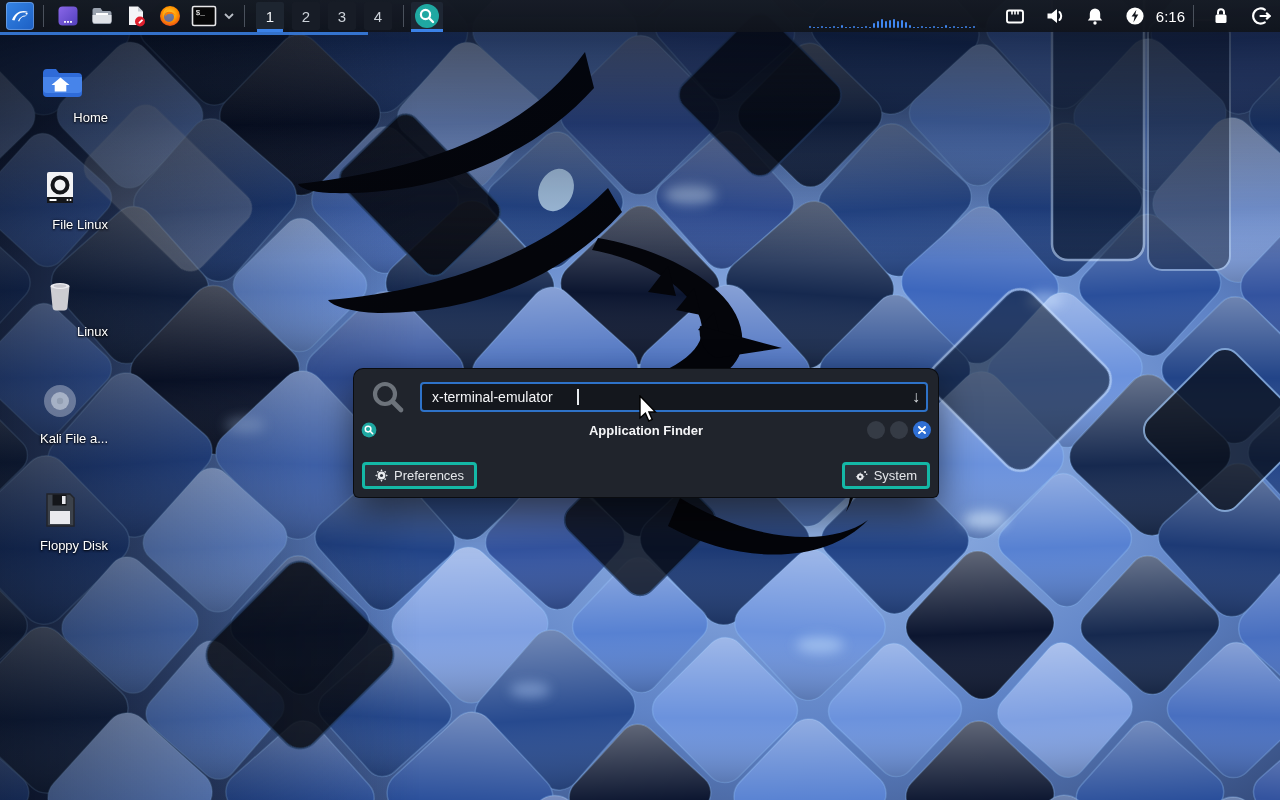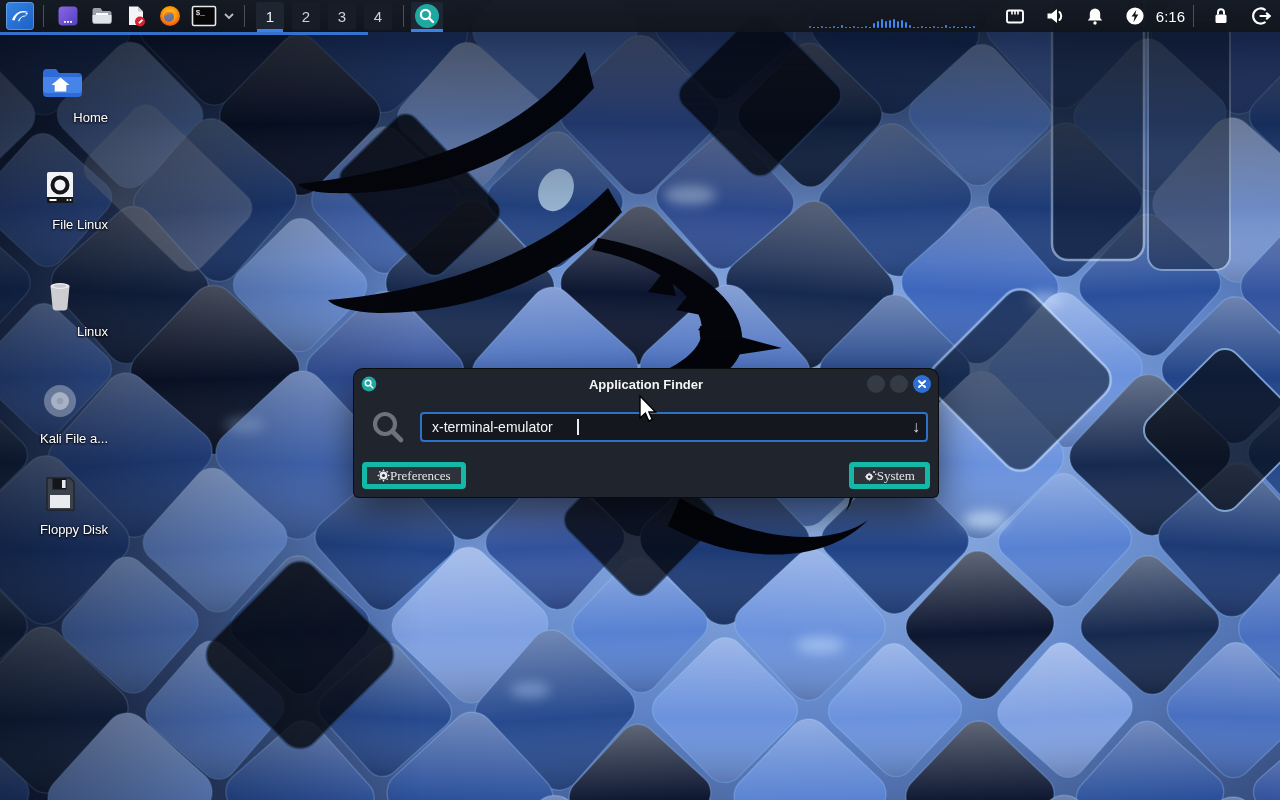--- a/index.html
+++ b/index.html
@@ -46,23 +46,23 @@
   .wbtn { width:18px; height:18px; border-radius:50%; background:#353b45; }
   .wbtn.close { background:#2f6fd4; display:flex; align-items:center; justify-content:center; }
   #af-row1 { position:relative; display:flex; align-items:center; padding:10px 10px 0 16px; }
   #af-input-wrap { position:relative; margin-left:14px; flex:1; }
   #af-input { width:100%; height:30px; background:#14171d; border:2px solid #2e72c8; border-radius:4px;
               color:#f4f5f7; font-size:14px; font-family:"Liberation Sans", sans-serif;
               padding:0 26px 0 10px; outline:none; }
   #af-caret { position:absolute; left:157px; top:7px; width:1.5px; height:16px; background:#e9ecf0; }
   #af-dd { position:absolute; right:8px; top:4px; color:#d6d9dd; font-size:16px; line-height:22px; cursor:pointer; }
   #af-btnrow { position:absolute; left:8px; right:8px; bottom:8px; display:flex; justify-content:space-between; }
-  .af-btn { display:flex; align-items:center; height:27px; padding:0 10px;
-            background:#2d323b; border:5px solid #14b8a6; border-radius:4px;
-            color:#e4e7ea; font-size:13px; font-family:Liberation Serif, serif; cursor:pointer; }
+  .af-btn { display:flex; align-items:center; gap:6px; height:27px; padding:0 10px;
+            background:#2d323b; border:3px solid #14b8a6; border-radius:4px;
+            color:#e4e7ea; font-size:13px; font-family:Liberation Sans, sans-serif; cursor:pointer; }
 
   #cursor { position:absolute; left:638px; top:395px; z-index:99; pointer-events:none; }
 </style>
 </head>
 <body>
 
 <div id="wallpaper">
 <svg width="1280" height="800" viewBox="0 0 1280 800">
   <defs>
     <radialGradient id="bgGrad" cx="62%" cy="55%" r="80%">
@@ -658,21 +658,21 @@
 
 <div class="desk-icon" style="top:381px">
   <svg width="44" height="44" viewBox="0 0 44 44">
     <circle cx="22" cy="20" r="16" fill="#c8d0de" opacity="0.42"></circle>
     <circle cx="22" cy="20" r="9" fill="#e4e9f2" opacity="0.5"></circle>
     <circle cx="22" cy="20" r="3.2" fill="#8792a6" opacity="0.6"></circle>
   </svg>
   <div class="desk-label">Kali File a...</div>
 </div>
 
-<div class="desk-icon" style="top:472px">
+<div class="desk-icon" style="top:488px">
   <svg width="44" height="44" viewBox="0 0 44 44">
     <path d="M9 6 h23 l4 4 v28 H9 z" fill="#3c424b" stroke="#22252b" stroke-width="1.5"></path>
     <rect x="14.5" y="6.5" width="14" height="11" fill="#14161a"></rect>
     <rect x="24" y="8" width="3.6" height="8" fill="#e9eaee"></rect>
     <rect x="12" y="23" width="20" height="13" fill="#e9eaee"></rect>
   </svg>
   <div class="desk-label">Floppy Disk</div>
 </div>
 
 <div id="panel">
@@ -846,47 +846,47 @@
       <svg width="22" height="22" viewBox="0 0 22 22">
         <path d="M14.8 4.6 A7.6 7.6 0 1 0 14.8 17.4" fill="none" stroke="#ffffff" stroke-width="2.2" stroke-linecap="round"></path>
         <path d="M10.5 11 h9" stroke="#ffffff" stroke-width="2.2" stroke-linecap="round"></path>
         <path d="M16.8 8.4 L19.8 11 l-3 2.6" fill="none" stroke="#ffffff" stroke-width="2.2" stroke-linecap="round" stroke-linejoin="round"></path>
       </svg>
     </div>
   </div>
 </div>
 
 <div id="appfinder">
+  <div id="af-row1">
+    <svg width="36" height="36" viewBox="0 0 36 36">
+      <circle cx="15" cy="15" r="10" fill="none" stroke="#6d737b" stroke-width="4.2"></circle>
+      <line x1="22.5" y1="22.5" x2="31" y2="31" stroke="#6d737b" stroke-width="4.6" stroke-linecap="round"></line>
+    </svg>
+    <div id="af-input-wrap">
+      <input id="af-input" type="text" value="x-terminal-emulator" style="">
+      <div id="af-caret"></div>
+      <span id="af-dd">↓</span>
+    </div>
+  </div>
+
   <div id="af-titlebar">
     <svg width="16" height="16" viewBox="0 0 26 26">
       <circle cx="13" cy="13" r="12" fill="#1fa8a2"></circle>
       <circle cx="11.5" cy="11.5" r="4.6" fill="none" stroke="#ffffff" stroke-width="2.4"></circle>
       <line x1="15" y1="15" x2="19" y2="19" stroke="#ffffff" stroke-width="2.6" stroke-linecap="round"></line>
     </svg>
     <div id="af-title">Application Finder</div>
     <div id="af-controls">
       <div class="wbtn"></div>
       <div class="wbtn"></div>
       <div class="wbtn close">
         <svg width="10" height="10" viewBox="0 0 10 10">
           <path d="M2 2 L8 8 M8 2 L2 8" stroke="#ffffff" stroke-width="2" stroke-linecap="round"></path>
         </svg>
       </div>
-    </div>
-  </div>
-
-  <div id="af-row1">
-    <svg width="36" height="36" viewBox="0 0 36 36">
-      <circle cx="15" cy="15" r="10" fill="none" stroke="#6d737b" stroke-width="4.2"></circle>
-      <line x1="22.5" y1="22.5" x2="31" y2="31" stroke="#6d737b" stroke-width="4.6" stroke-linecap="round"></line>
-    </svg>
-    <div id="af-input-wrap">
-      <input id="af-input" type="text" value="x-terminal-emulator" style="">
-      <div id="af-caret"></div>
-      <span id="af-dd">↓</span>
     </div>
   </div>
 
   <div id="af-btnrow">
     <button class="af-btn">
       <svg width="13" height="13" viewBox="0 0 20 20">
         <path d="M10 0 l1.6 3 h-3.2 z M10 20 l-1.6-3 h3.2 z M0 10 l3-1.6 v3.2 z M20 10 l-3 1.6 v-3.2 z
                  M2.9 2.9 l3.3 1 l-2.3 2.3 z M17.1 17.1 l-3.3-1 l2.3-2.3 z M17.1 2.9 l-1 3.3 l-2.3-2.3 z M2.9 17.1 l1-3.3 l2.3 2.3 z" fill="#e8eaed"></path>
         <circle cx="10" cy="10" r="6" fill="#e8eaed"></circle>
         <circle cx="10" cy="10" r="2.4" fill="#2d323b"></circle>

